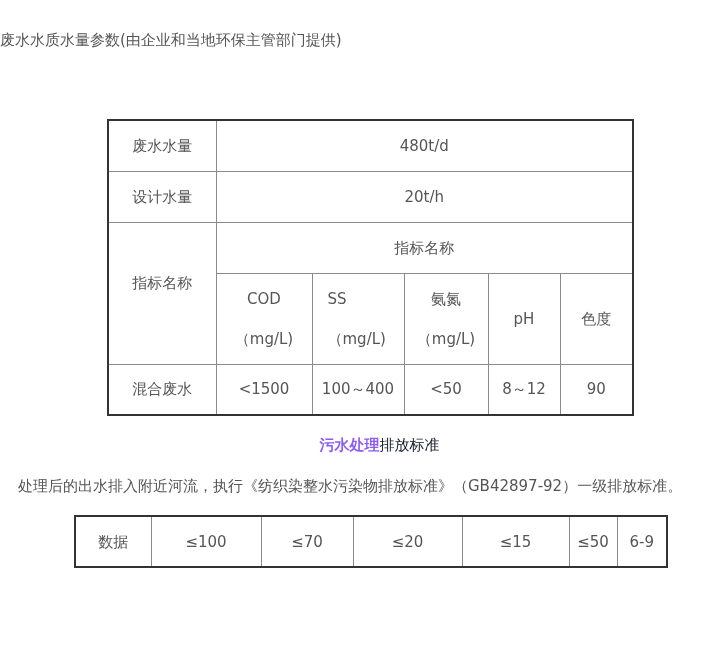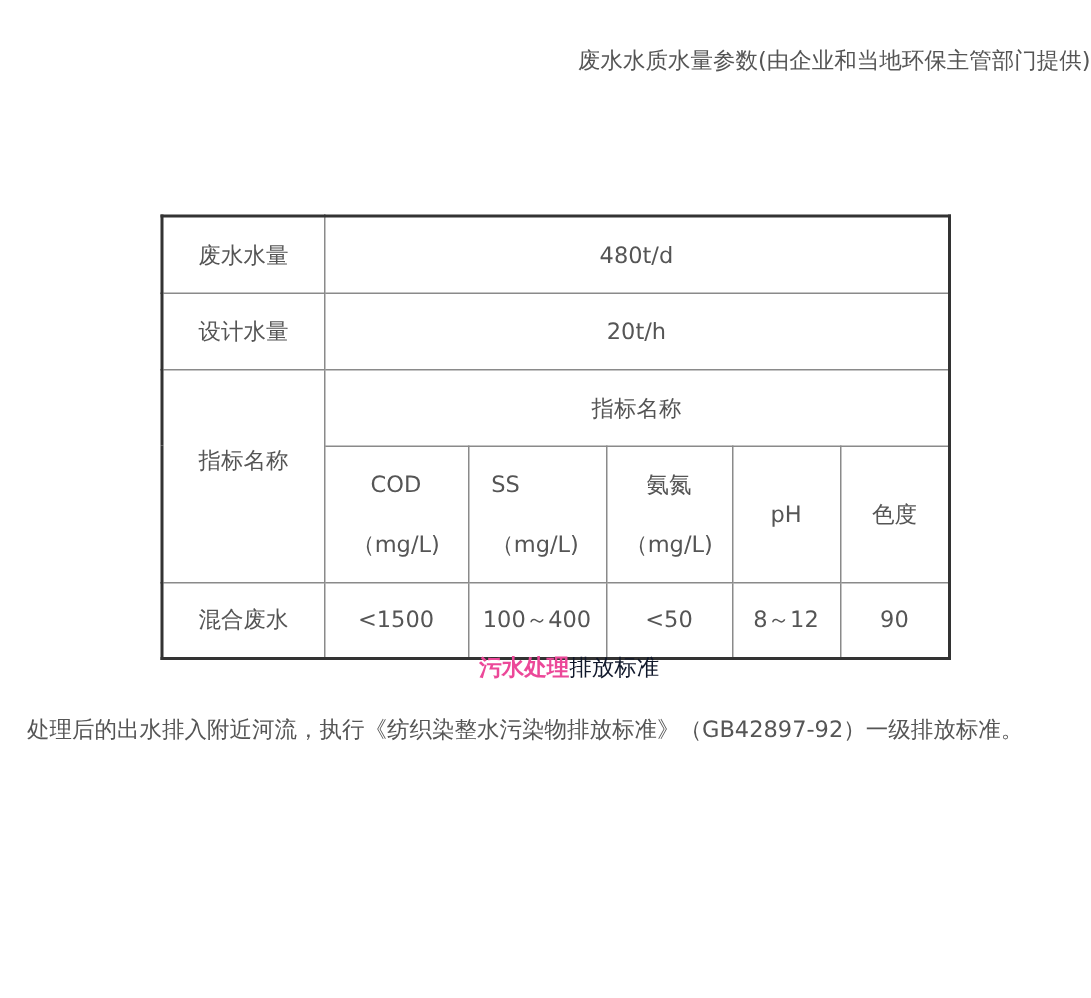--- a/index.html
+++ b/index.html
@@ -14,30 +14,29 @@
       overflow: hidden;
       font-family: "DejaVu Sans", "Liberation Sans", sans-serif;
       color: #555555;
       font-size: 15px;
     }
     .title {
       position: absolute;
       left: 0;
       top: 30px;
       width: 727px;
-      text-align: right;
+      text-align: left;
       font-size: 15px;
       color: #555555;
       line-height: 20px;
     }
     table {
       position: absolute;
       border-collapse: collapse;
       table-layout: fixed;
-      margin-top: 24px;
     }
     td {
       border: 1px solid #8a8a8a;
       text-align: center;
       vertical-align: middle;
       padding: 0;
       font-size: 15px;
       color: #555555;
       line-height: 20px;
     }
@@ -60,21 +59,21 @@
     .subtitle {
       position: absolute;
       left: 0;
       top: 435px;
       width: 727px;
       text-align: center;
       font-size: 15px;
       line-height: 20px;
     }
     .subtitle .bold {
-      color: #ec4899;
+      color: #8b5cf6;
       font-weight: bold;
       margin-left: 32px;
     }
     .subtitle .grey {
       color: #0f172a;
     }
     .paragraph {
       position: absolute;
       left: 18px;
       top: 476px;
@@ -156,14 +155,23 @@
   <colgroup>
     <col style="width:76px">
     <col style="width:110px">
     <col style="width:92px">
     <col style="width:109px">
     <col style="width:107px">
     <col style="width:48px">
     <col style="width:50px">
   </colgroup>
   <tbody>
+  <tr style="height:51px">
+    <td>数据</td>
+    <td>≤100</td>
+    <td>≤70</td>
+    <td>≤20</td>
+    <td>≤15</td>
+    <td>≤50</td>
+    <td>6-9</td>
+  </tr>
 </tbody>
   </table>
 
 </body></html>

